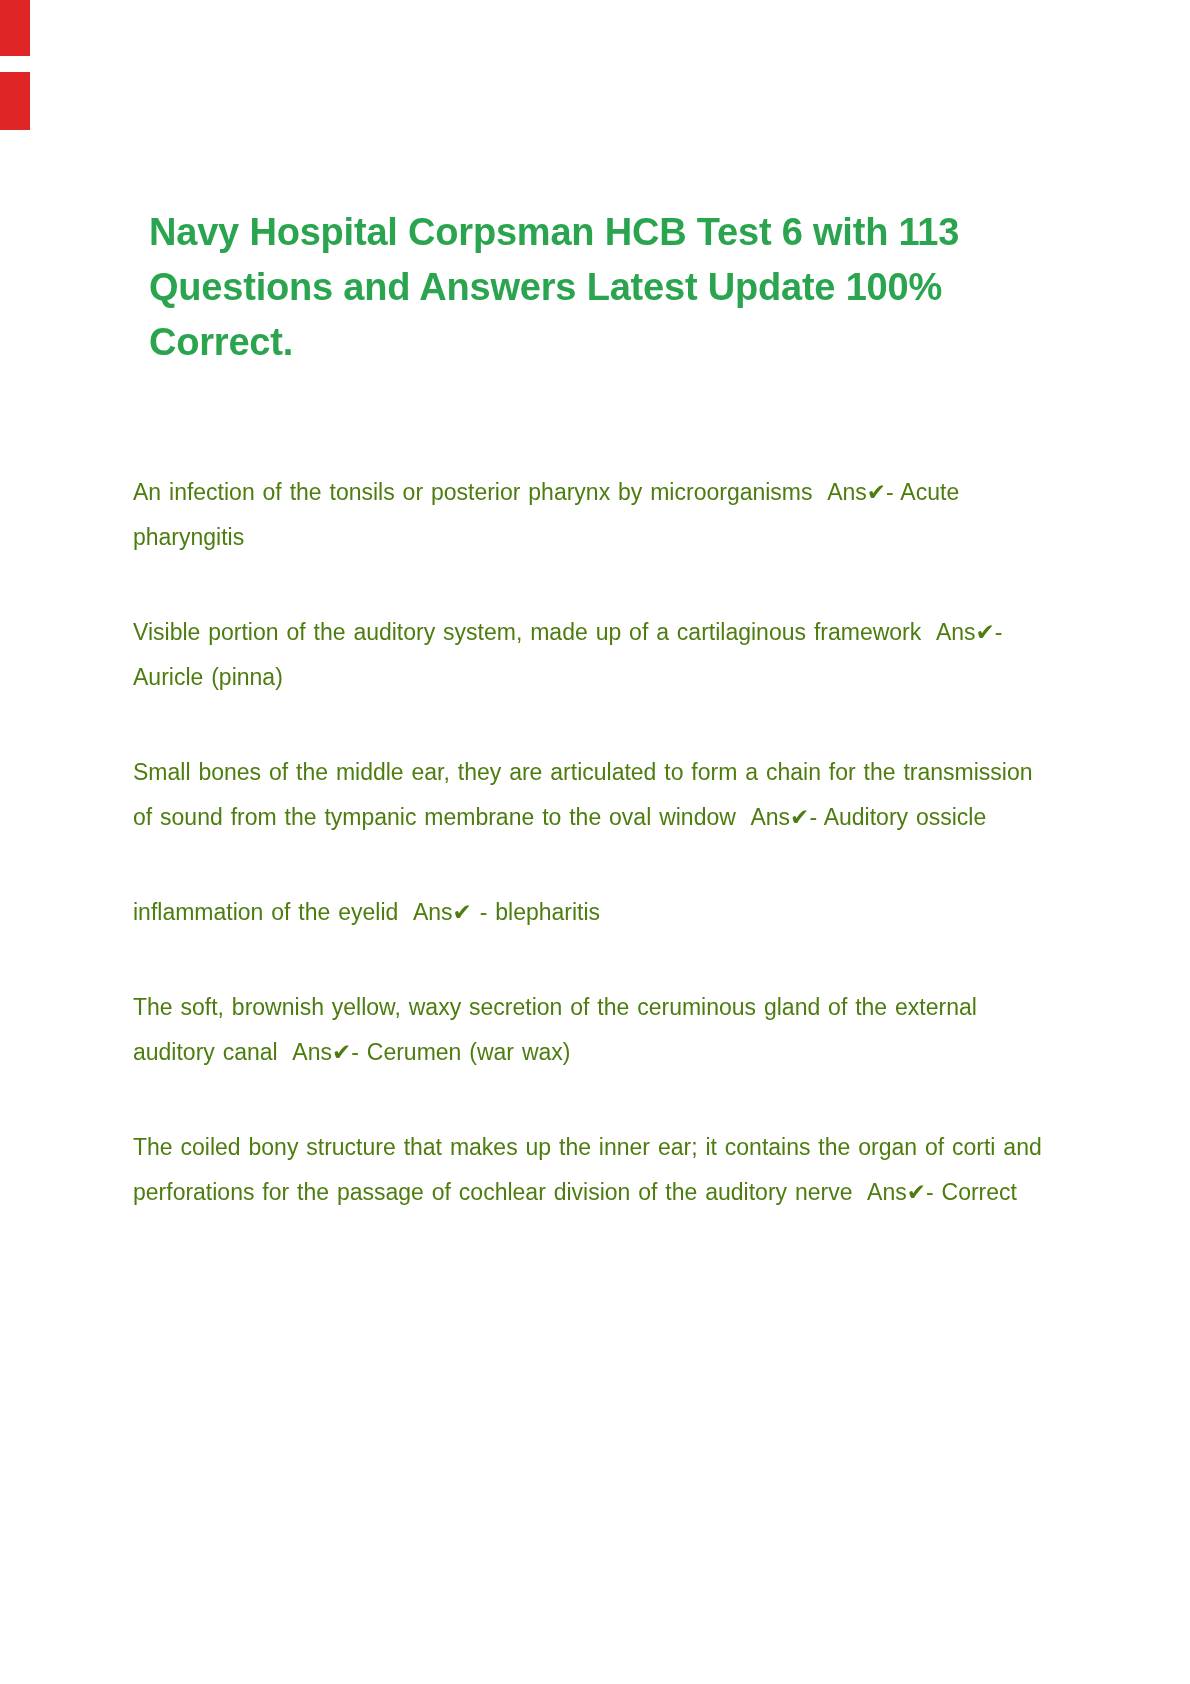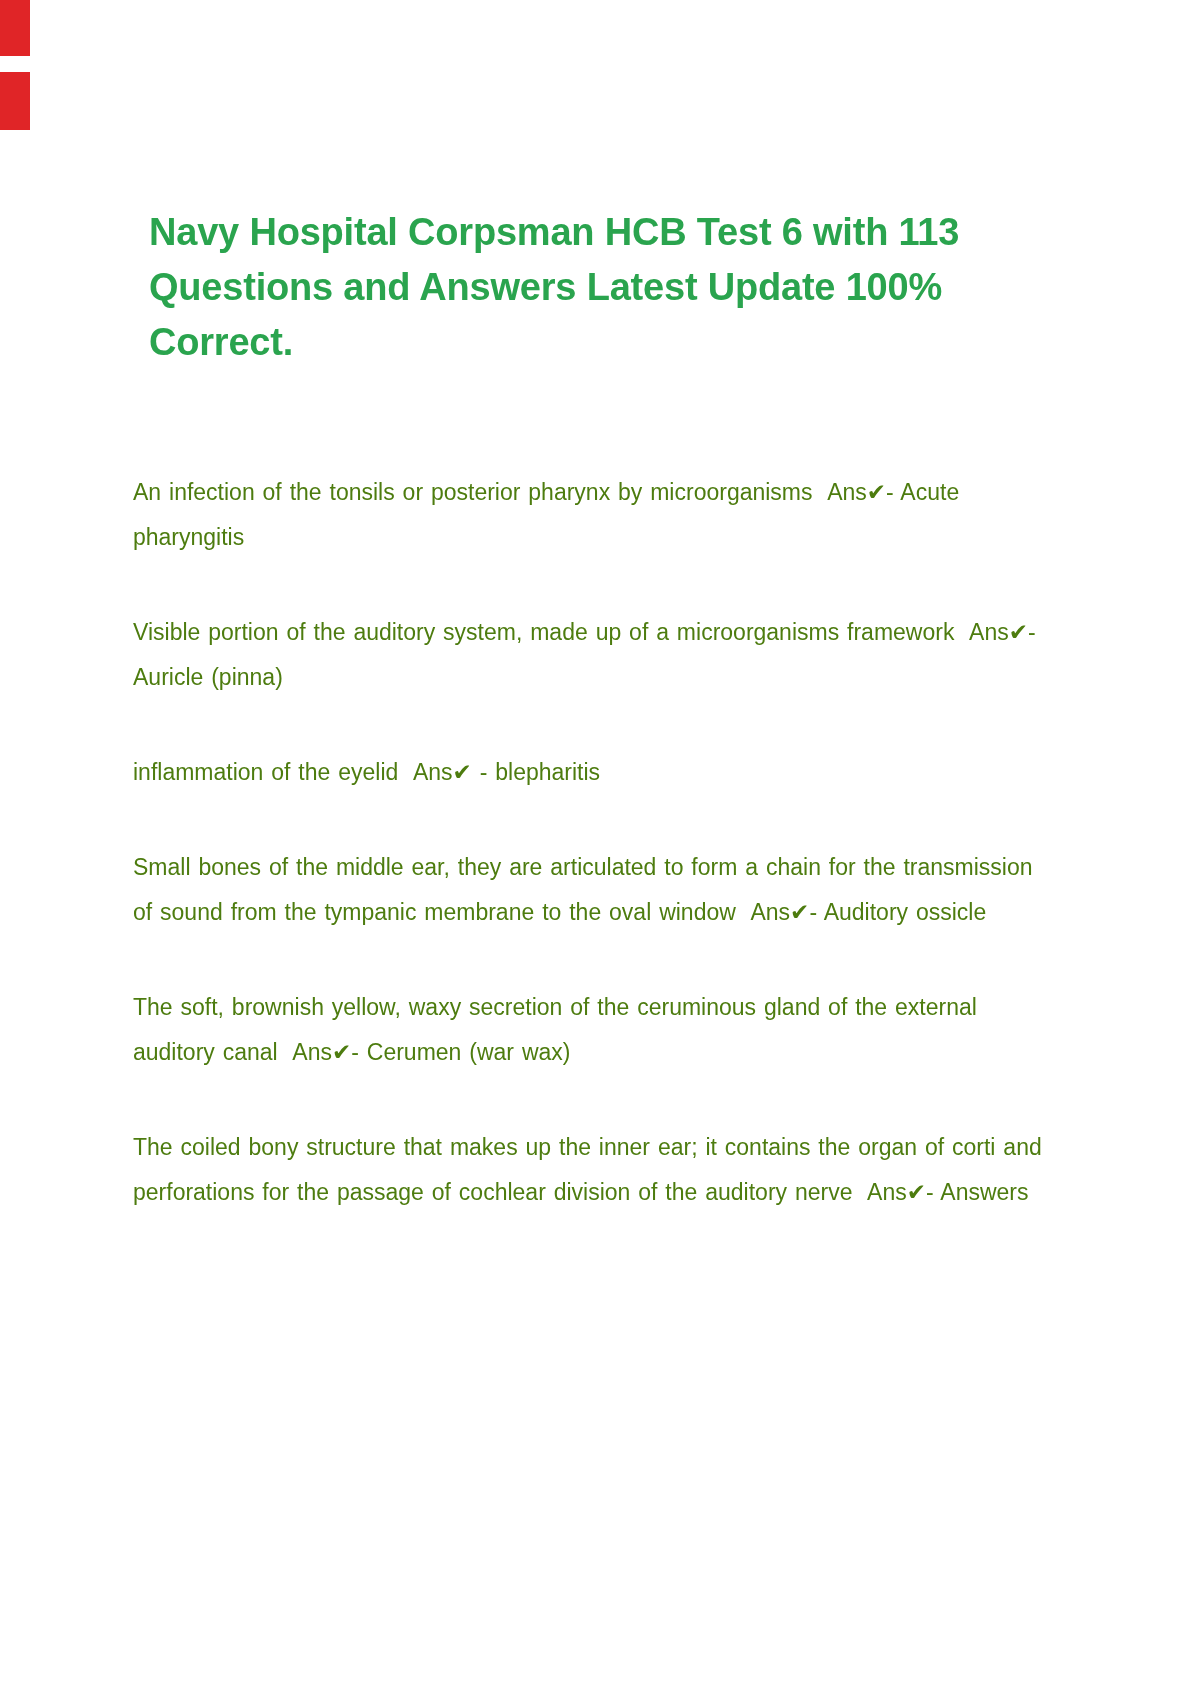--- a/index.html
+++ b/index.html
@@ -58,44 +58,44 @@
 
   <div>
 
     <p class="qa">
       <span class="q">An infection of the tonsils or posterior pharynx by microorganisms</span>
       <span class="marker">Ans✔-</span>
       <span class="ans">Acute pharyngitis</span>
     </p>
 
     <p class="qa">
-      <span class="q">Visible portion of the auditory system, made up of a microorganisms framework</span>
+      <span class="q">Visible portion of the auditory system, made up of a cartilaginous framework</span>
       <span class="marker">Ans✔-</span>
       <span class="ans">Auricle (pinna)</span>
+    </p>
+
+    <p class="qa">
+      <span class="q">Small bones of the middle ear, they are articulated to form a chain for the transmission of sound from the tympanic membrane to the oval window</span>
+      <span class="marker">Ans✔-</span>
+      <span class="ans">Auditory ossicle</span>
     </p>
 
     <p class="qa">
       <span class="q">inflammation of the eyelid</span>
       <span class="marker">Ans✔ -</span>
       <span class="ans">blepharitis</span>
-    </p>
-
-    <p class="qa">
-      <span class="q">Small bones of the middle ear, they are articulated to form a chain for the transmission of sound from the tympanic membrane to the oval window</span>
-      <span class="marker">Ans✔-</span>
-      <span class="ans">Auditory ossicle</span>
     </p>
 
 
     <p class="qa">
       <span class="q">The soft, brownish yellow, waxy secretion of the ceruminous gland of the external auditory canal</span>
       <span class="marker">Ans✔-</span>
       <span class="ans">Cerumen (war wax)</span>
     </p>
 
     <p class="qa">
       <span class="q">The coiled bony structure that makes up the inner ear; it contains the organ of corti and perforations for the passage of cochlear division of the auditory nerve</span>
       <span class="marker">Ans✔-</span>
-      <span class="ans">Answers</span>
+      <span class="ans">Correct</span>
     </p>
 
   </div>
 </div>
 
 </body></html>

